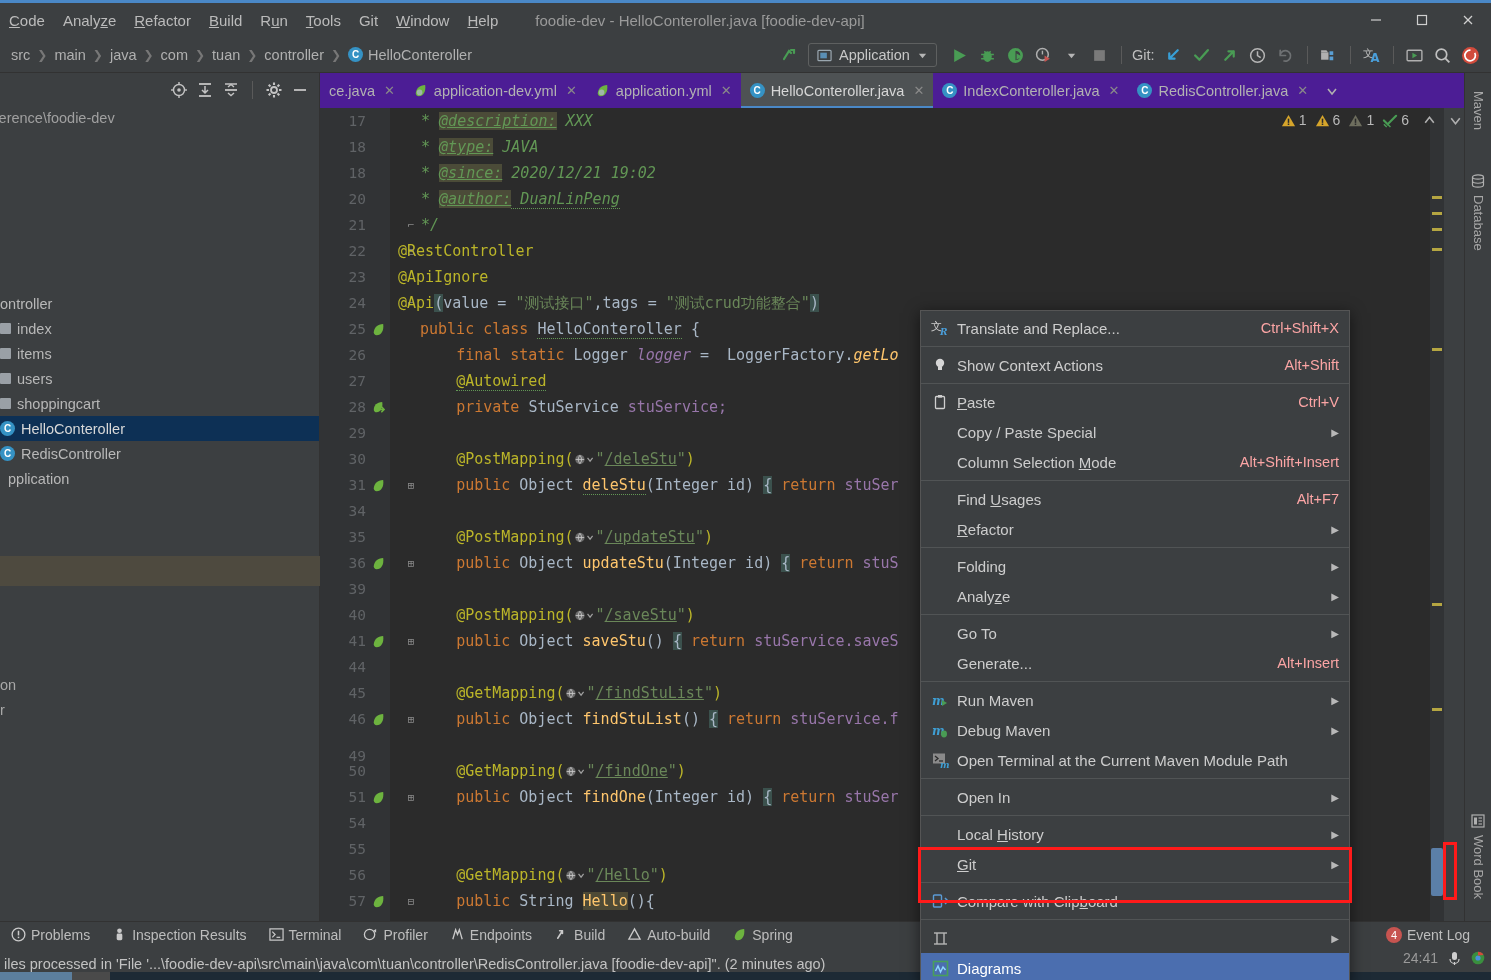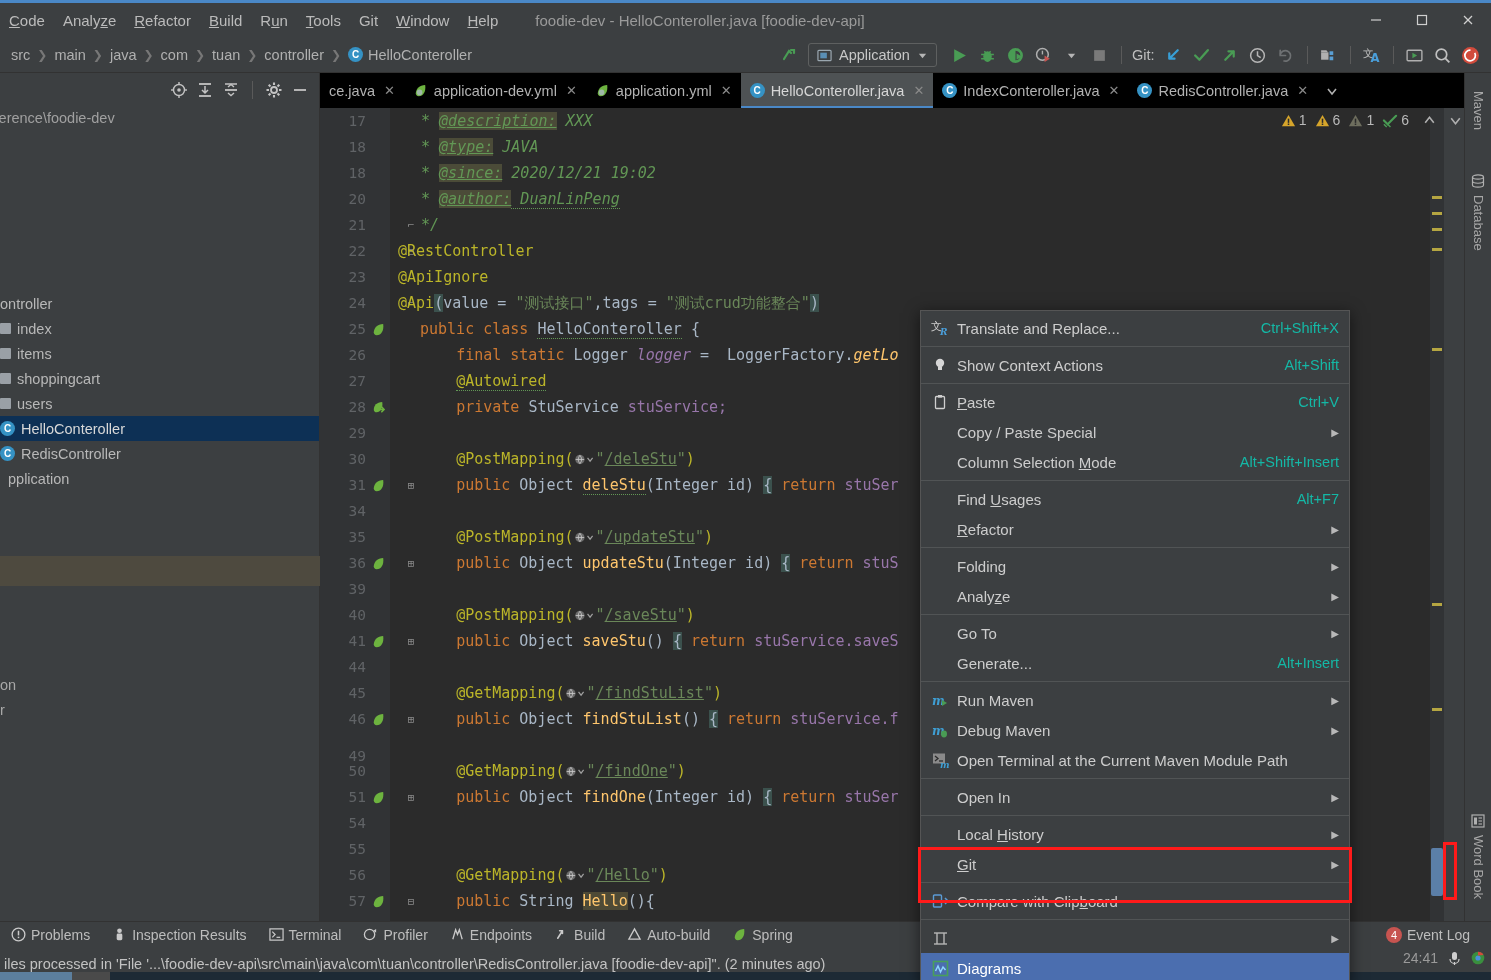--- a/index.html
+++ b/index.html
@@ -68,21 +68,21 @@
   .trow.sel{ background:#0d3055; color:#d8d8d8; }
   .pkg-ic{ width:11px;height:11px;background:#9aa0a6; border-radius:1px; flex:none; }
   .java-ic{ width:15px;height:15px;border-radius:50%;background:#3592c4;color:#fff;font-size:10px;
     display:flex;align-items:center;justify-content:center;font-weight:bold; flex:none;}
   .lp-strip{ position:absolute; left:0; top:483px; width:320px; height:30px; background:#4e4a3f; }
   .lp-low{ position:absolute;left:0;top:600px;font-size:14.5px;color:#a8a8a8; line-height:25px;}
 
   
   .tabsrow{
     position:absolute; left:320px; top:73px; width:1144px; height:35px;
-    background:#000000; display:flex; align-items:stretch;
+    background:#4c1d95; display:flex; align-items:stretch;
   }
   .tab{
     display:flex; align-items:center; gap:6px; padding:0 9px; font-size:14.5px;
     color:#b2b2b2; white-space:nowrap; position:relative;
   }
   .tab.active{ background:#4e5254; color:#d6d6d6; }
   .tab.active::after{ content:''; position:absolute; left:0; right:0; bottom:0; height:2px; background:#4a88c7; }
   .tab .x{ color:#8a8a8a; font-size:13px; margin-left:3px; }
   .yml-ic{ width:15px;height:15px; flex:none; }
   .tab-chev{ display:flex;align-items:center; padding:0 8px; color:#b0b0b0; font-size:12px; }
@@ -147,21 +147,21 @@
     background:#3c3f41; border:1px solid #555; box-shadow:0 3px 14px rgba(0,0,0,.55);
     z-index:60; padding:2px 0;
   }
   .ci{
     height:30px; display:flex; align-items:center; padding:0 10px 0 8px;
     font-size:15px; color:#cdcdcd; white-space:nowrap; position:relative;
   }
   .ci.sel{ background:#4b6eaf; color:#fff; }
   .ci .ic{ width:22px; min-width:22px; display:flex; align-items:center; justify-content:center; margin-right:6px;}
   .ci .lb{ flex:1; }
-  .ci .sc{ color:#14b8a6; font-size:14.5px; margin-left:16px; }
+  .ci .sc{ color:#fca5a5; font-size:14.5px; margin-left:16px; }
   .ci.sel .sc{ color:#dfe6f3; }
   .ci .arw{ margin-left:14px; color:#b8b8b8; font-size:10px; }
   .ci-sep{ height:1px; background:#515455; margin:3px 0; }
   .u{ text-decoration:underline; }
   .redbox{
     position:absolute; left:918px; top:847px; width:434px; height:56px;
     border:3px solid #ff1a1a; z-index:70; pointer-events:none;
   }
   .redline{
     position:absolute; left:1443px; top:842px; width:14px; height:58px;
@@ -417,25 +417,25 @@
       <div class="trow" style="padding-left:0px;">
         <span class="pkg-ic"></span>
         <span>index</span>
       </div>
       <div class="trow" style="padding-left:0px;">
         <span class="pkg-ic"></span>
         <span>items</span>
       </div>
       <div class="trow" style="padding-left:0px;">
         <span class="pkg-ic"></span>
-        <span>shoppingcart</span>
+        <span>users</span>
       </div>
       <div class="trow" style="padding-left:0px;">
         <span class="pkg-ic"></span>
-        <span>users</span>
+        <span>shoppingcart</span>
       </div>
       <div class="trow sel" style="padding-left:0px;">
         <span class="java-ic">C</span>
         <span>HelloConteroller</span>
       </div>
       <div class="trow" style="padding-left:0px;">
         <span class="java-ic">C</span>
         <span>RedisController</span>
       </div>
       <div class="trow" style="padding-left:8px;">

